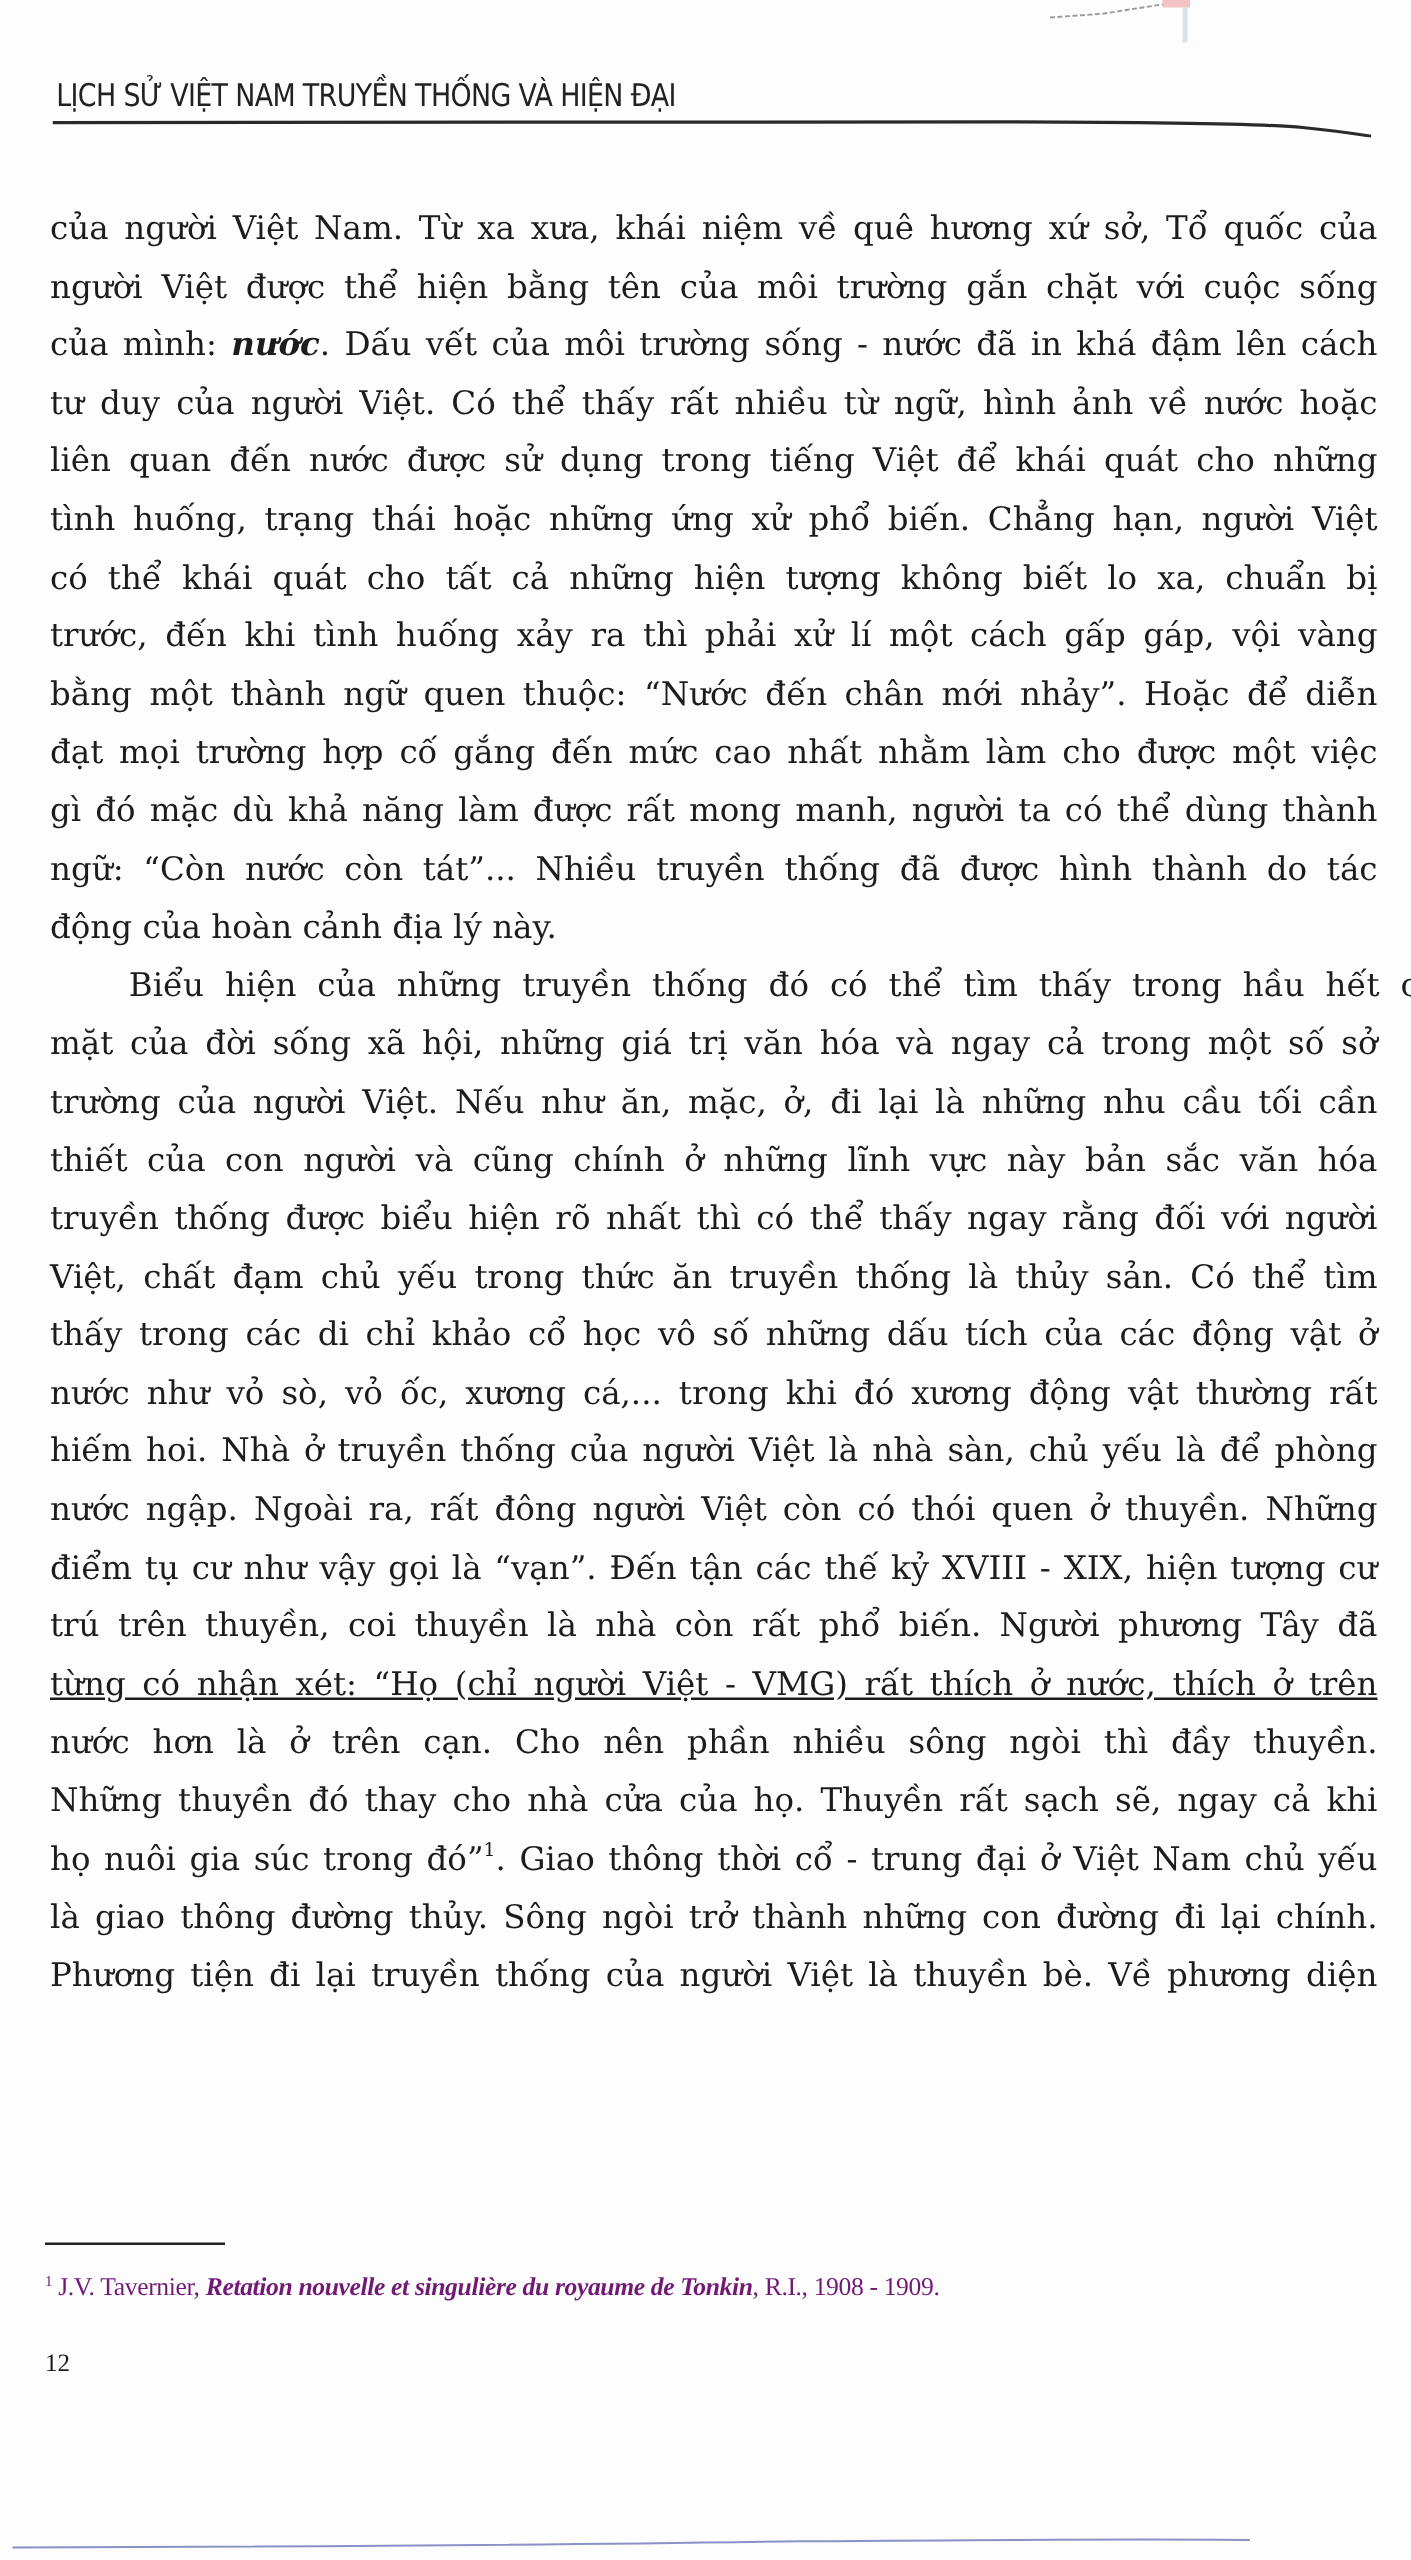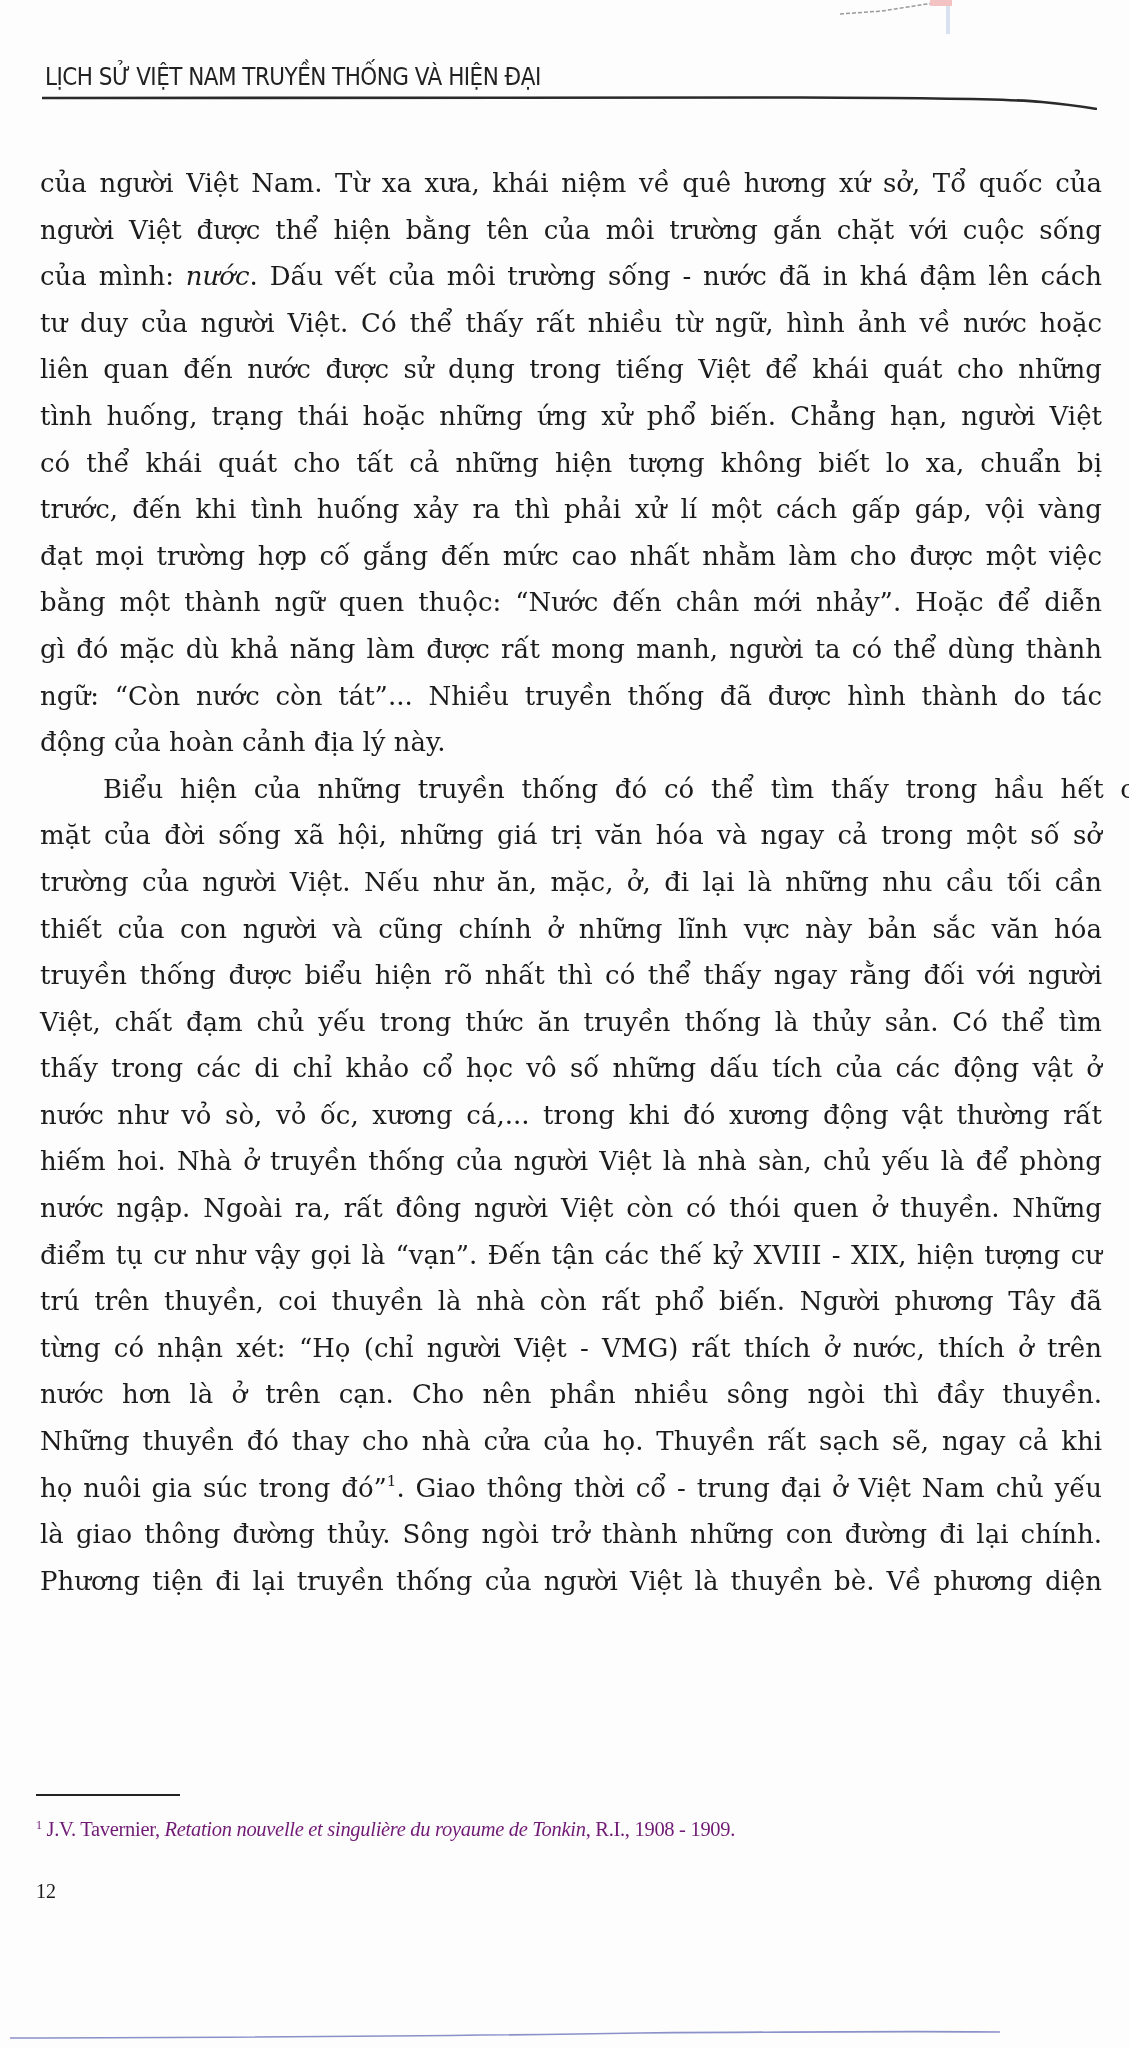--- a/index.html
+++ b/index.html
@@ -101,21 +101,21 @@
     color: #1a1a1a;
   }
   .bottom-rule {
     position: absolute;
     left: 0;
     top: 2030px;
     width: 1129px;
     height: 10px;
   }
   sup.ref { font-size: 15px; vertical-align: 11px; line-height: 0; }
-  em { font-style: italic; }
+  em { font-style: italic; font-weight: bold; }
 </style>
 </head>
 <body>
 
 <div class="page">
 
   <svg class="scan-mark" viewBox="0 0 130 40">
     <path d="M18 14 L60 11 L92 6 L118 2" stroke="#9a9a9a" stroke-width="1.5" fill="none" stroke-dasharray="4 2"></path>
     <rect x="108" y="0" width="22" height="6" fill="#f3c2c2"></rect>
     <rect x="124" y="6" width="4" height="28" fill="#d9e2f0"></rect>
@@ -129,38 +129,38 @@
 
   <div class="body-text" id="body-text">
       <span class="line" style="display: block; width: 1062px;">của người Việt Nam. Từ xa xưa, khái niệm về quê hương xứ sở, Tổ quốc của</span>
       <span class="line" style="display: block; width: 1062px;">người Việt được thể hiện bằng tên của môi trường gắn chặt với cuộc sống</span>
       <span class="line" style="display: block; width: 1062px;"><span>của mình: </span><em>nước</em><span>. Dấu vết của môi trường sống - nước đã in khá đậm lên cách</span></span>
       <span class="line" style="display: block; width: 1062px;">tư duy của người Việt. Có thể thấy rất nhiều từ ngữ, hình ảnh về nước hoặc</span>
       <span class="line" style="display: block; width: 1062px;">liên quan đến nước được sử dụng trong tiếng Việt để khái quát cho những</span>
       <span class="line" style="display: block; width: 1062px;">tình huống, trạng thái hoặc những ứng xử phổ biến. Chẳng hạn, người Việt</span>
       <span class="line" style="display: block; width: 1062px;">có thể khái quát cho tất cả những hiện tượng không biết lo xa, chuẩn bị</span>
       <span class="line" style="display: block; width: 1062px;">trước, đến khi tình huống xảy ra thì phải xử lí một cách gấp gáp, vội vàng</span>
+      <span class="line" style="display: block; width: 1062px;">bằng một thành ngữ quen thuộc: “Nước đến chân mới nhảy”. Hoặc để diễn</span>
       <span class="line" style="display: block; width: 1062px;">đạt mọi trường hợp cố gắng đến mức cao nhất nhằm làm cho được một việc</span>
-      <span class="line" style="display: block; width: 1062px;">bằng một thành ngữ quen thuộc: “Nước đến chân mới nhảy”. Hoặc để diễn</span>
       <span class="line" style="display: block; width: 1062px;">gì đó mặc dù khả năng làm được rất mong manh, người ta có thể dùng thành</span>
       <span class="line" style="display: block; width: 1062px;">ngữ: “Còn nước còn tát”... Nhiều truyền thống đã được hình thành do tác</span>
       <span class="line last" style="display: block; width: auto;">động của hoàn cảnh địa lý này.</span>
       <span class="line indent" style="display: block; width: 1062px;">Biểu hiện của những truyền thống đó có thể tìm thấy trong hầu hết các</span>
       <span class="line" style="display: block; width: 1062px;">mặt của đời sống xã hội, những giá trị văn hóa và ngay cả trong một số sở</span>
       <span class="line" style="display: block; width: 1062px;">trường của người Việt. Nếu như ăn, mặc, ở, đi lại là những nhu cầu tối cần</span>
       <span class="line" style="display: block; width: 1062px;">thiết của con người và cũng chính ở những lĩnh vực này bản sắc văn hóa</span>
       <span class="line" style="display: block; width: 1062px;">truyền thống được biểu hiện rõ nhất thì có thể thấy ngay rằng đối với người</span>
       <span class="line" style="display: block; width: 1062px;">Việt, chất đạm chủ yếu trong thức ăn truyền thống là thủy sản. Có thể tìm</span>
       <span class="line" style="display: block; width: 1062px;">thấy trong các di chỉ khảo cổ học vô số những dấu tích của các động vật ở</span>
       <span class="line" style="display: block; width: 1062px;">nước như vỏ sò, vỏ ốc, xương cá,... trong khi đó xương động vật thường rất</span>
       <span class="line" style="display: block; width: 1062px;">hiếm hoi. Nhà ở truyền thống của người Việt là nhà sàn, chủ yếu là để phòng</span>
       <span class="line" style="display: block; width: 1062px;">nước ngập. Ngoài ra, rất đông người Việt còn có thói quen ở thuyền. Những</span>
       <span class="line" style="display: block; width: 1062px;">điểm tụ cư như vậy gọi là “vạn”. Đến tận các thế kỷ XVIII - XIX, hiện tượng cư</span>
       <span class="line" style="display: block; width: 1062px;">trú trên thuyền, coi thuyền là nhà còn rất phổ biến. Người phương Tây đã</span>
-      <span class="line" style="display: block; width: 1062px;">từng có nhận xét: “Họ (chỉ người Việt - VMG) rất thích ở nước, thích ở trên</span>
+      <span class="line" style="display: block; width: 1062px; text-decoration: underline;">từng có nhận xét: “Họ (chỉ người Việt - VMG) rất thích ở nước, thích ở trên</span>
       <span class="line" style="display: block; width: 1062px;">nước hơn là ở trên cạn. Cho nên phần nhiều sông ngòi thì đầy thuyền.</span>
       <span class="line" style="display: block; width: 1062px;">Những thuyền đó thay cho nhà cửa của họ. Thuyền rất sạch sẽ, ngay cả khi</span>
       <span class="line" style="display: block; width: 1062px;"><span>họ nuôi gia súc trong đó”</span><sup class="ref">1</sup><span>. Giao thông thời cổ - trung đại ở Việt Nam chủ yếu</span></span>
       <span class="line" style="display: block; width: 1062px;">là giao thông đường thủy. Sông ngòi trở thành những con đường đi lại chính.</span>
       <span class="line" style="display: block; width: 1062px;">Phương tiện đi lại truyền thống của người Việt là thuyền bè. Về phương diện</span>
     </div>
 
   <div class="footnote-rule"></div>
 
   <div class="footnote">

